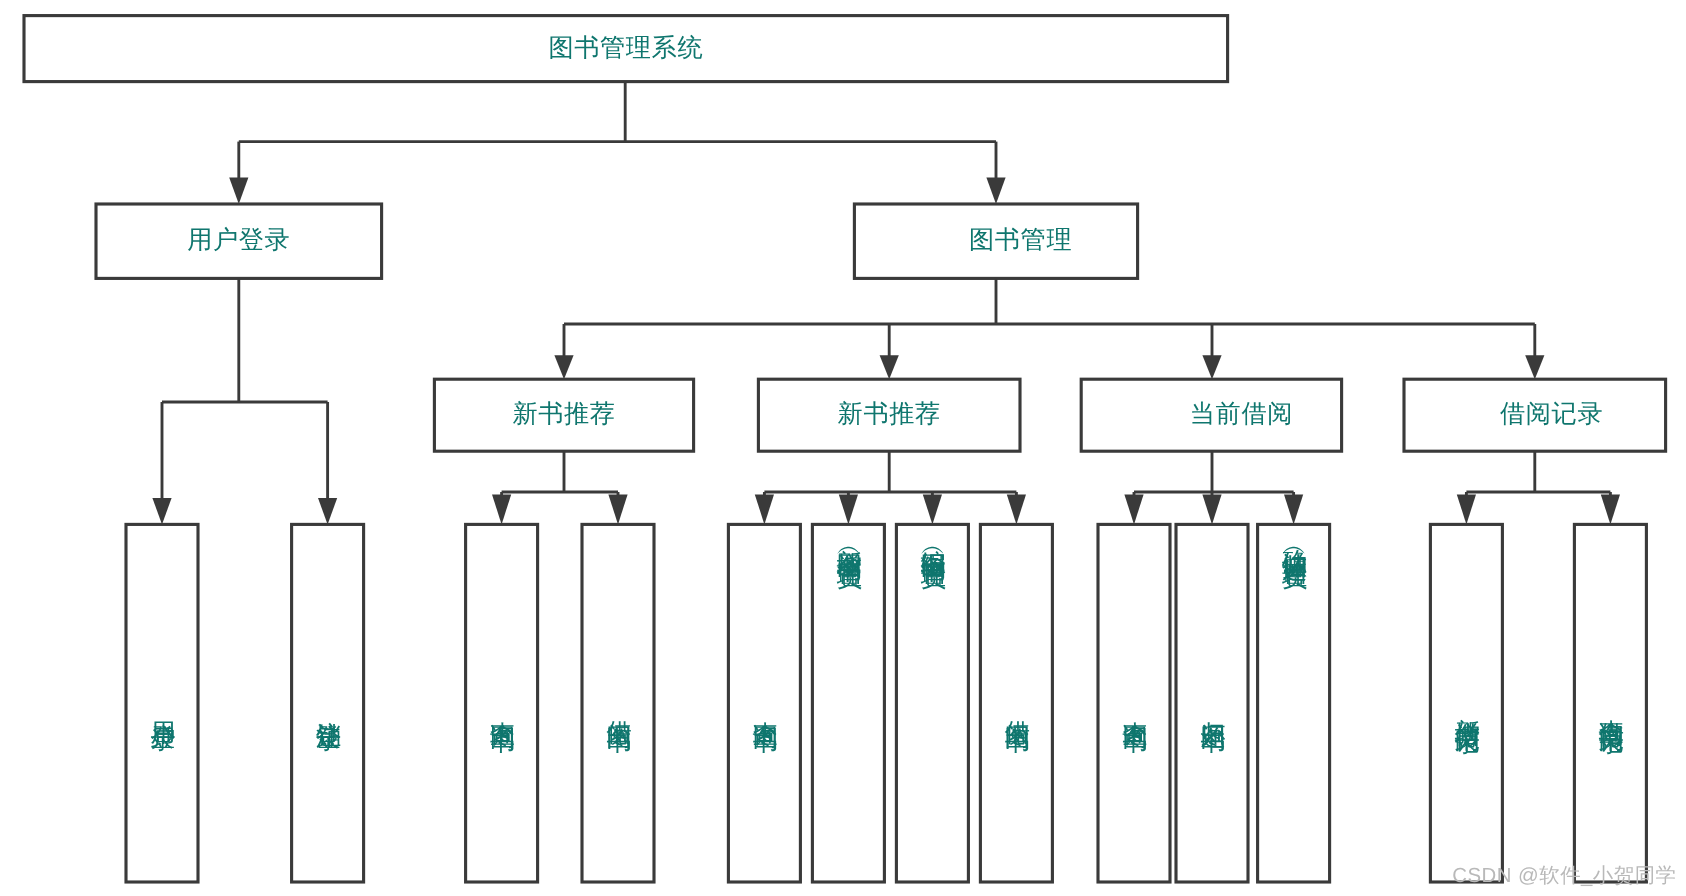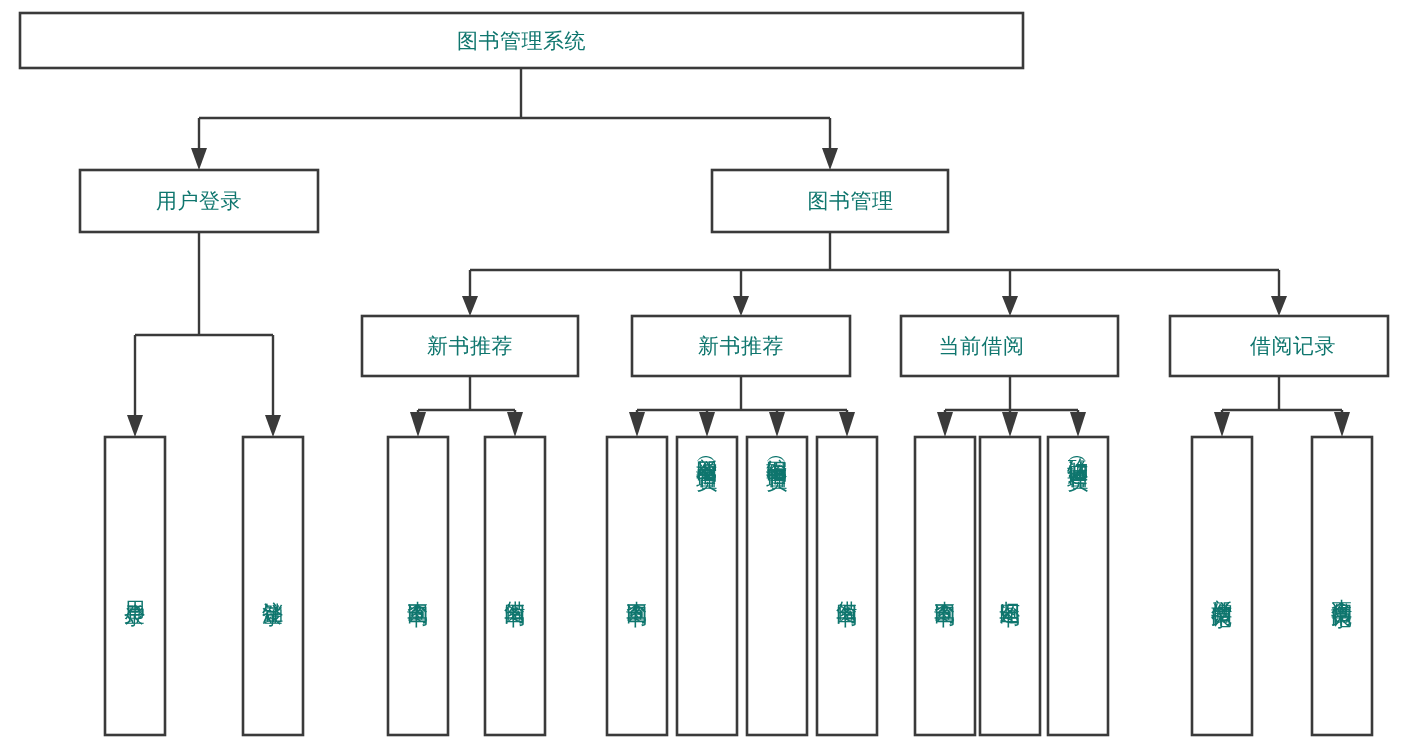--- a/index.html
+++ b/index.html
@@ -186,34 +186,35 @@
     </g>
   </svg>
 
   <div class="node-label label-h" style="left:20px; top:13px; width:1003px; height:55px;">图书管理系统</div>
 
   <div class="node-label label-h" style="left:80px; top:170px; width:238px; height:62px;">用户登录</div>
   <div class="node-label label-h" style="left:712px; top:170px; width:277px; height:62px;">图书管理</div>
 
   <div class="node-label label-h" style="left:362px; top:316px; width:216px; height:60px;border-radius:14px;">新书推荐</div>
   <div class="node-label label-h" style="left:632px; top:316px; width:218px; height:60px;">新书推荐</div>
-  <div class="node-label label-h" style="left:873px; top:316px; width:217px; height:60px;">当前借阅</div>
+  <div class="node-label label-h" style="left:926px; top:316px; width:217px; height:60px;">当前借阅</div>
   <div class="node-label label-h" style="left:1170px; top:316px; width:246px; height:60px;">借阅记录</div>
 
   <div class="node-label label-v mid" style="left:105px; top:437px; width:60px; height:298px;">用户登录</div>
   <div class="node-label label-v mid" style="left:243px; top:437px; width:60px; height:298px;">注销登录</div>
 
   <div class="node-label label-v mid" style="left:388px; top:437px; width:60px; height:298px;">查询图书</div>
   <div class="node-label label-v mid" style="left:485px; top:437px; width:60px; height:298px;">借阅图书</div>
 
   <div class="node-label label-v mid" style="left:607px; top:437px; width:60px; height:298px;">查询图书</div>
   <div class="node-label label-v start-top" style="left:677px; top:437px; width:60px; height:298px;">新增图书（管理员）</div>
   <div class="node-label label-v start-top" style="left:747px; top:437px; width:60px; height:298px;">编辑图书（管理员）</div>
   <div class="node-label label-v mid" style="left:817px; top:437px; width:60px; height:298px;">借阅图书</div>
 
   <div class="node-label label-v mid" style="left:915px; top:437px; width:60px; height:298px;">查询图书</div>
   <div class="node-label label-v mid" style="left:980px; top:437px; width:60px; height:298px;">归还图书</div>
   <div class="node-label label-v start-top" style="left:1048px; top:437px; width:60px; height:298px;">确认归还（管理员）</div>
 
   <div class="node-label label-v mid" style="left:1192px; top:437px; width:60px; height:298px;">新增借阅记录</div>
   <div class="node-label label-v mid" style="left:1312px; top:437px; width:60px; height:298px;">查询借阅记录</div>
 
+  <div id="watermark">CSDN @软件_小贺同学</div>
 </div>
 
 </body></html>

